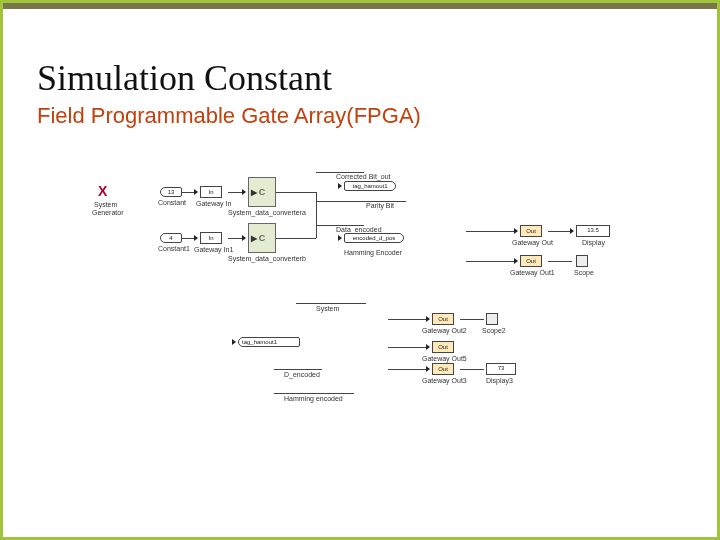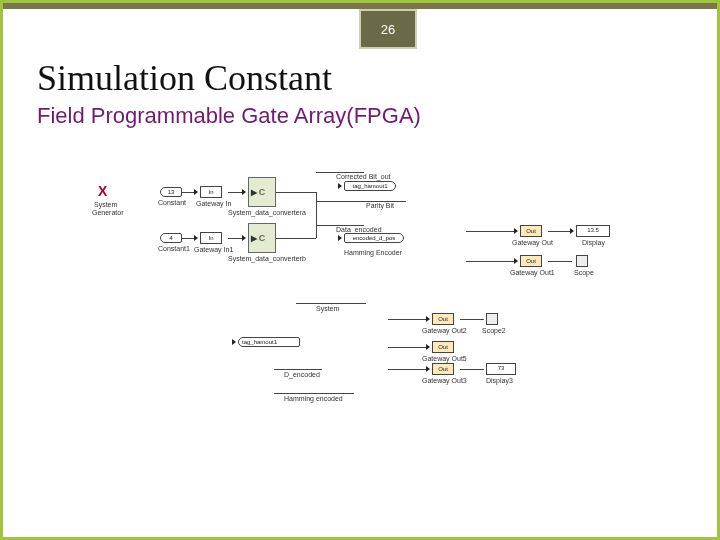--- a/index.html
+++ b/index.html
@@ -48,21 +48,21 @@
     font-size: 36px;
     font-weight: 400;
     color: #111;
     font-family: "Times New Roman", serif;
   }
   .subtitle {
     position: absolute;
     top: 100px;
     left: 34px;
     font-size: 22px;
-    color: #701a75;
+    color: #c2410c;
   }
 
   
   .diagram {
     position: absolute;
     top: 168px;
     left: 85px;
     width: 565px;
     height: 320px;
     background: #fff;
@@ -158,23 +158,20 @@
     border:1px solid #444; box-sizing:border-box;
     font-size:6px; line-height:8px; text-align:center;
     position:absolute;
   }
 </style>
 </head>
 <body>
 
 <div class="slide">
   <div class="top-divider"></div>
-  <div class="page-chip">
-    <span>26</span>
-  </div>
 
   <div class="title">Simulation Constant</div>
   <div class="subtitle">Field Programmable Gate Array(FPGA)</div>
 
   <div class="diagram">
 
     <div style="left:10px; top:14px;">
       <span class="xlogo">X</span>
     </div>
     <div class="lbl" style="left:6px; top:30px;">System</div>

